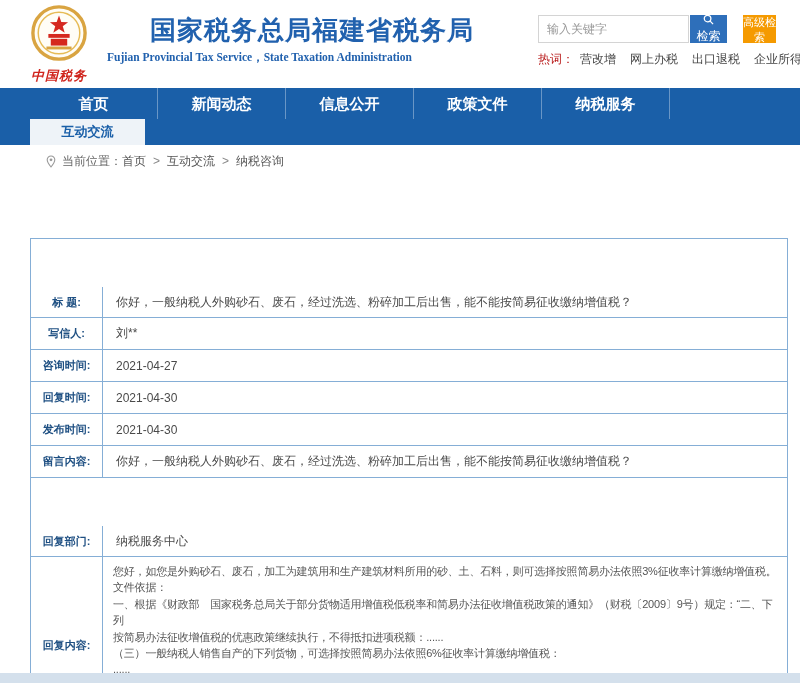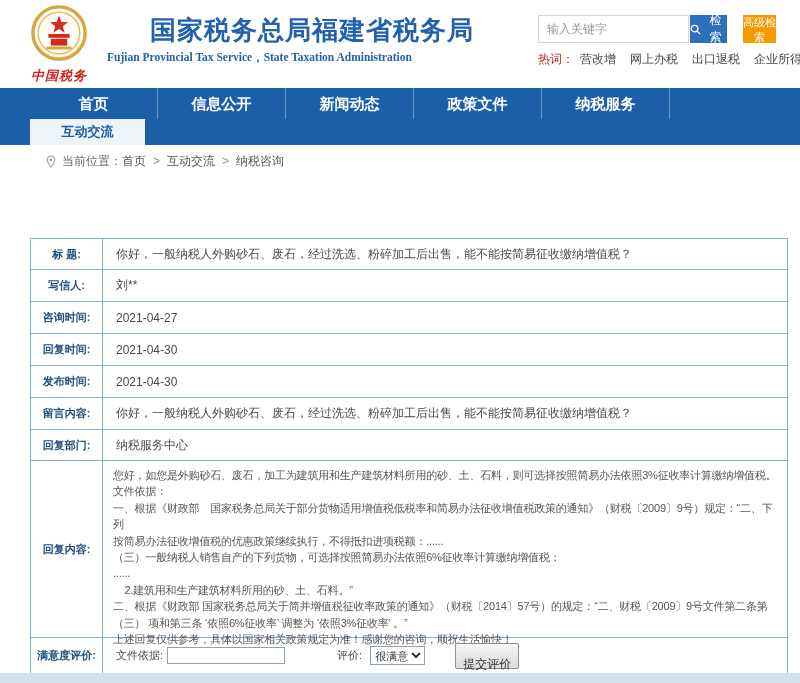--- a/index.html
+++ b/index.html
@@ -15,21 +15,21 @@
   .site-title { position:absolute; left:105px; top:13px; font-size:26px; font-weight:bold;
                 color:#2161ae; letter-spacing:1px; white-space:nowrap;margin-left:45px; }
   .site-sub { position:absolute; left:107px; top:50px; font-size:11.5px; font-weight:bold;
               color:#2161ae; font-family:"Liberation Serif", serif; white-space:nowrap; }
   .search-box { position:absolute; left:538px; top:15px; width:238px; height:28px; display:flex; }
   .search-input { width:151px; height:28px; border:1px solid #d4d4d4; padding:0 8px;
                   font-size:12px; color:#333; outline:none; }
   .search-input::placeholder { color:#999; }
   .btn-search { width:52px; height:28px; background:#2e6fba; color:#fff; border:none;
                 font-size:12px; margin-left:1px; cursor:pointer; display:flex;
-                align-items:center; justify-content:center; gap:3px; }
+                align-items:center; justify-content:center; gap:3px;flex-direction:column; }
   .btn-adv { width:47px; height:28px; background:#f59a00; color:#fff; border:none;
              font-size:11px; margin-left:16px; cursor:pointer; }
   .hotwords { position:absolute; left:538px; top:51px; font-size:12px; color:#444;
               white-space:nowrap; }
   .hotwords span { margin-right:14px; }
   .hotwords .hw-label { color:#b91c1c; margin-right:6px; }
 
   
   .nav1 { width:800px; height:31px; background:#1a5fa8; display:flex; padding-left:30px; }
   .nav1-item { width:128px; line-height:31px; text-align:center; color:#fff; font-size:15px;
@@ -47,21 +47,21 @@
 
   
   .tbl { position:absolute; left:30px; top:238px; width:758px;
          border:1px solid #85aed6; border-bottom:none; background:#fff; }
   .trow { display:flex; border-bottom:1px solid #85aed6; }
   .tlabel { width:72px; flex:0 0 72px; border-right:1px solid #85aed6; display:flex;
             align-items:center; justify-content:center; font-size:11px; font-weight:bold;
             color:#1e4f82; text-align:center; }
   .tval { flex:1; display:flex; align-items:center; padding:0 6px 0 13px;
           font-size:12px; color:#4a4a4a; }
-  .h31 { height:31px; } .h32 { height:32px; } .h36 { height:36px; }
+  .h31 { height:31px;margin-top:48px; } .h32 { height:32px; } .h36 { height:36px; }
   .reply-row { height:177px; }
   .reply-text { display:block; padding:6px 4px 6px 10px; font-size:11px; color:#555;
                 line-height:16.4px; letter-spacing:-0.2px; white-space:pre-wrap;
                 align-items:flex-start; }
   .sat-val { gap:4px; }
   .serial-input { width:118px; height:17px; border:1px solid #8aa2b8; font-size:11px;
                   padding:0 3px; outline:none; }
   .rating-select { height:19px; font-size:11px; color:#333; border:1px solid #8aa2b8;
                    background:#fff; margin-left:4px; }
   .btn-submit { margin-left:26px; height:21px; padding:12px 7px; font-size:12px; color:#333;
@@ -108,22 +108,22 @@
       <button class="btn-adv">高级检索</button>
     </div>
 
     <div class="hotwords">
       <span class="hw-label">热词：</span><span>营改增</span><span>网上办税</span><span>出口退税</span><span>企业所得税</span>
     </div>
   </div>
 
   <div class="nav1">
     <div class="nav1-item">首页</div>
+    <div class="nav1-item">新闻动态</div>
     <div class="nav1-item">信息公开</div>
-    <div class="nav1-item">新闻动态</div>
     <div class="nav1-item">政策文件</div>
     <div class="nav1-item">纳税服务</div>
   </div>
   <div class="nav2">
     <div class="nav2-tab">互动交流</div>
   </div>
 
   <div class="crumbs">
     <span class="pin">
       <svg width="10" height="13" viewBox="0 0 10 13">

